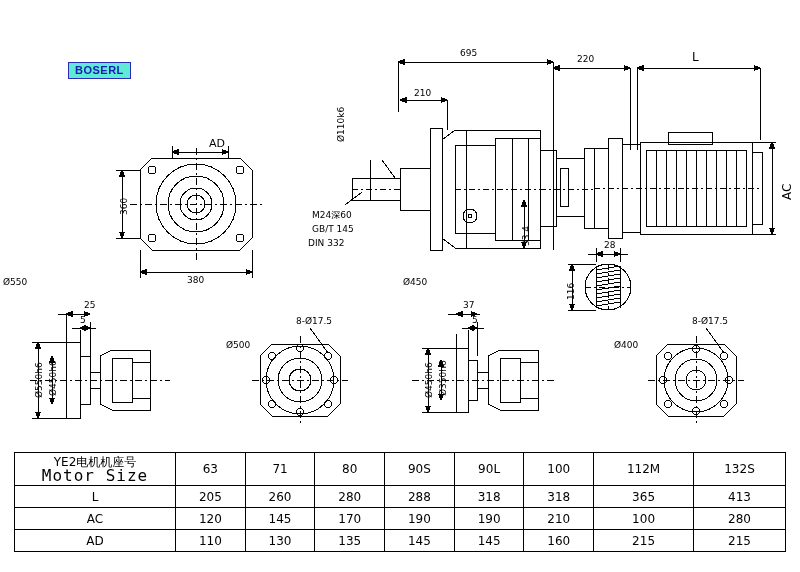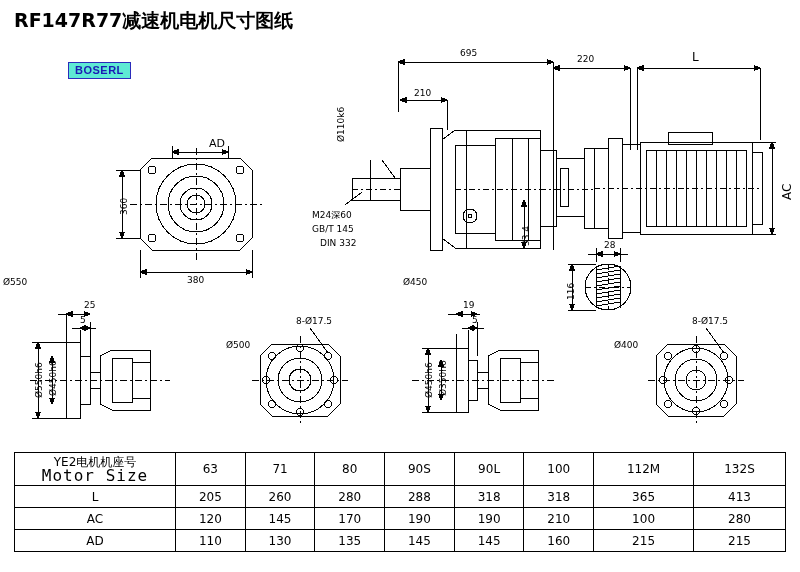--- a/index.html
+++ b/index.html
@@ -55,21 +55,20 @@
   #spec td.rowhead{width:160px;font-size:12px;}
   #spec .two{line-height:14px;padding:2px 0;}
   #spec .cn{font-size:12px;}
   #spec .mono{font-family:"DejaVu Sans Mono","Liberation Mono",monospace;font-size:16px;letter-spacing:1px;}
 </style>
 </head>
 <body>
 
 <div class="stage">
 
-  <div id="title">RF147R77减速机电机尺寸图纸</div>
   <div id="logo">BOSERL</div>
 
   <svg width="800" height="572">
     <g fill="none" stroke="#000" stroke-width="1" shape-rendering="crispEdges">
 
       <line x1="398" y1="62" x2="553" y2="62"></line>
       <path d="M398 62 l6 -2.5 v5 z" fill="#000"></path>
       <path d="M553 62 l-6 -2.5 v5 z" fill="#000"></path>
       <line x1="398" y1="62" x2="398" y2="112" stroke-dasharray="0"></line>
       <line x1="553" y1="62" x2="553" y2="250"></line>
@@ -295,42 +294,42 @@
     </g>
   </svg>
 
   <div class="lbl" style="left:460px;top:48px;">695</div>
   <div class="lbl" style="left:577px;top:54px;">220</div>
   <div class="lbl" style="left:692px;top:52px;font-size:12px;">L</div>
   <div class="lbl" style="left:414px;top:88px;">210</div>
   <div class="lbl rot" style="left:336px;top:142px;">Ø110k6</div>
   <div class="lbl" style="left:312px;top:210px;">M24深60</div>
   <div class="lbl" style="left:312px;top:224px;">GB/T 145</div>
-  <div class="lbl" style="left:320px;top:238px;text-align:center;">DIN 332</div>
+  <div class="lbl" style="left:308px;top:238px;text-align:center;">DIN 332</div>
   <div class="lbl rot" style="left:521px;top:246px;">33.4</div>
   <div class="lbl rot" style="left:782px;top:200px;font-size:12px;">AC</div>
   <div class="lbl" style="left:604px;top:240px;">28</div>
   <div class="lbl rot" style="left:566px;top:300px;">116</div>
 
   <div class="lbl" style="left:209px;top:138px;font-size:11px;">AD</div>
   <div class="lbl rot" style="left:119px;top:215px;">360</div>
   <div class="lbl" style="left:187px;top:275px;">380</div>
 
   <div class="lbl" style="left:3px;top:277px;">Ø550</div>
   <div class="lbl" style="left:403px;top:277px;">Ø450</div>
 
   <div class="lbl" style="left:84px;top:300px;">25</div>
   <div class="lbl" style="left:80px;top:315px;">5</div>
   <div class="lbl rot" style="left:34px;top:398px;">Ø550h6</div>
   <div class="lbl rot" style="left:48px;top:396px;">Ø450h6</div>
 
   <div class="lbl" style="left:296px;top:316px;">8-Ø17.5</div>
   <div class="lbl" style="left:226px;top:340px;">Ø500</div>
 
-  <div class="lbl" style="left:463px;top:300px;">19</div>
+  <div class="lbl" style="left:463px;top:300px;">37</div>
   <div class="lbl" style="left:472px;top:315px;">5</div>
   <div class="lbl rot" style="left:424px;top:398px;">Ø450h6</div>
   <div class="lbl rot" style="left:438px;top:396px;">Ø350h6</div>
 
   <div class="lbl" style="left:692px;top:316px;">8-Ø17.5</div>
   <div class="lbl" style="left:614px;top:340px;">Ø400</div>
 
   <table id="spec">
     <tbody>
       <tr>

